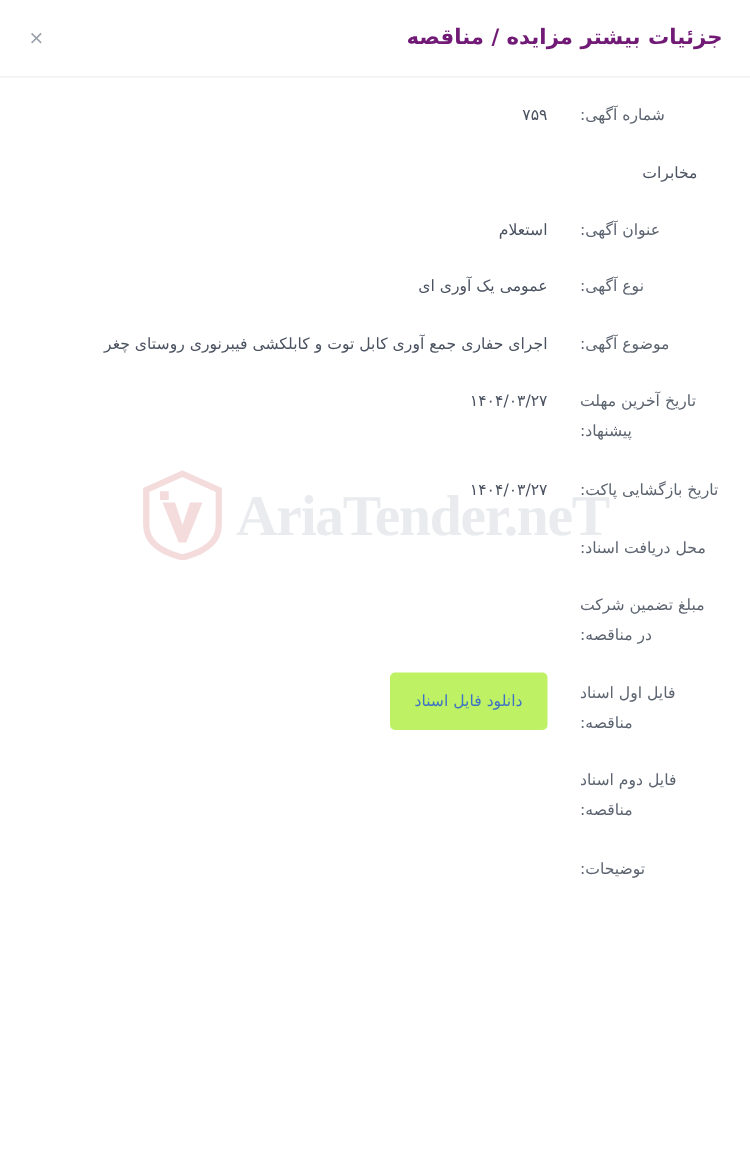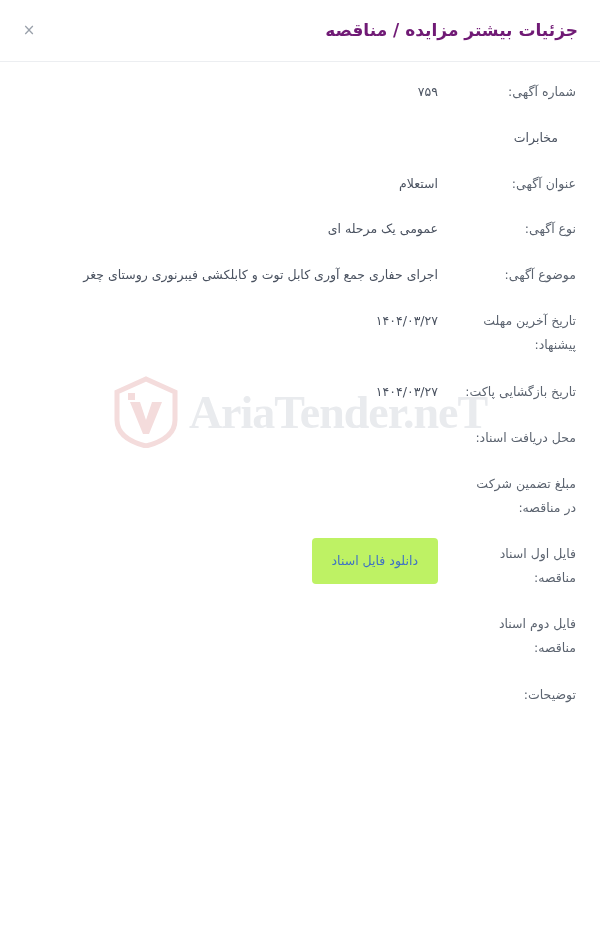--- a/index.html
+++ b/index.html
@@ -76,21 +76,21 @@
     align-items: flex-start;
     margin-bottom: 22px;
   }
 
   .row .label {
     width: 120px;
     flex: 0 0 120px;
     font-size: 12.5px;
     color: #5c6470;
     line-height: 1.9;
-    text-align: right;
+    text-align: left;
     padding-left: 8px;
     box-sizing: border-box;
   }
 
   .row .value {
     flex: 1 1 auto;
     font-size: 12.5px;
     color: #4a5260;
     line-height: 1.9;
     padding-right: 18px;
@@ -185,21 +185,21 @@
       <div class="value">مخابرات</div>
     </div>
 
     <div class="row">
       <div class="label">عنوان آگهی:</div>
       <div class="value">استعلام</div>
     </div>
 
     <div class="row">
       <div class="label">نوع آگهی:</div>
-      <div class="value">عمومی یک مرحله ای</div>
+      <div class="value">عمومی یک آوری ای</div>
     </div>
 
     <div class="row">
       <div class="label">موضوع آگهی:</div>
       <div class="value">اجرای حفاری جمع آوری کابل توت و کابلکشی فیبرنوری روستای چغر</div>
     </div>
 
     <div class="row tall">
       <div class="label">تاریخ آخرین مهلت پیشنهاد:</div>
       <div class="value">۱۴۰۴/۰۳/۲۷</div>

